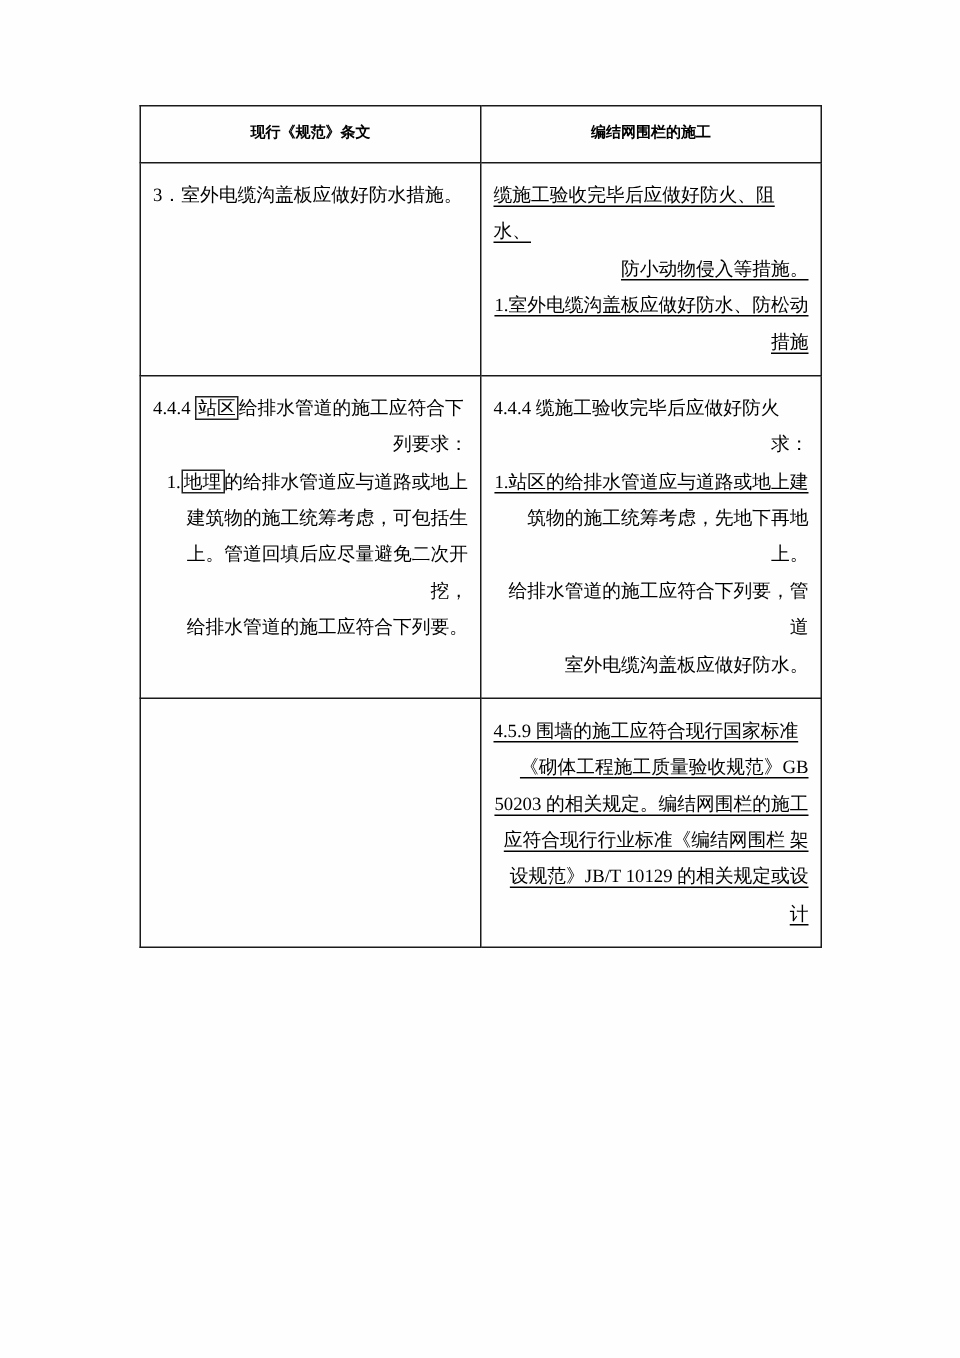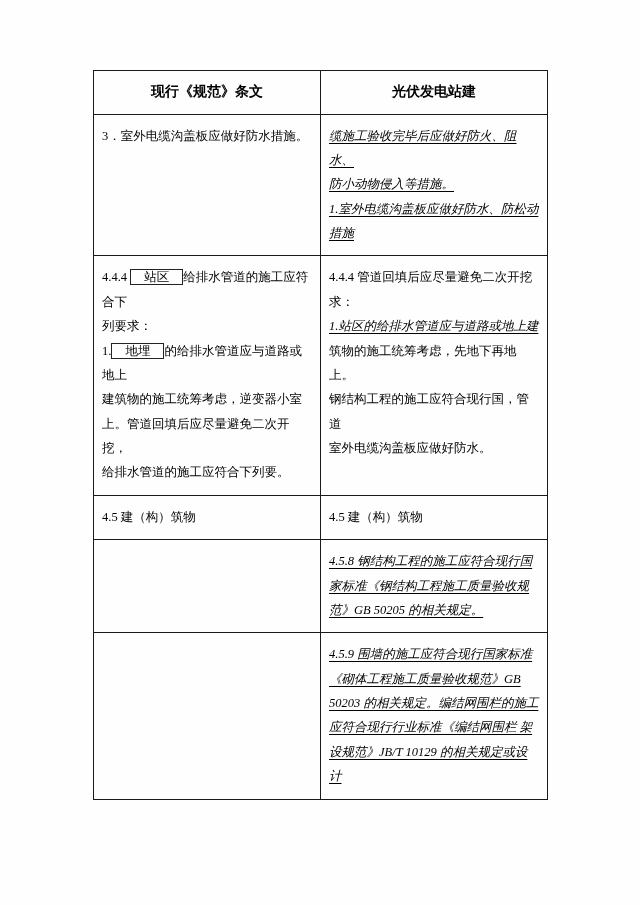--- a/index.html
+++ b/index.html
@@ -32,41 +32,41 @@
   .doc-table td, .doc-table th {
     border: 1px solid #1a1a1a;
     vertical-align: top;
     padding: 9px 8px 10px 8px;
     font-size: 12.5px;
     line-height: 1.95;
     font-weight: normal;
   }
   .doc-table th {
     text-align: center;
-    font-size: 14px;
+    font-size: 10px;
     font-weight: bold;
     padding: 11px 6px 12px 6px;
     line-height: 1.4;
   }
   .col-left { width: 50%; }
   .col-right { width: 50%; }
   .u {
     text-decoration: underline;
     text-underline-offset: 3px;
-    font-style: italic;
   }
   .boxed {
     border: 1px solid #222;
-    padding: 0 13px;
+    padding: 0 1px;
   }
   .p {
     margin: 0;
   }
   .p + .p {
     margin-top: 0px;
+    text-align: right;
   }
   .page-number {
     position: absolute;
     left: 0;
     top: 818px;
     width: 640px;
     text-align: center;
     font-size: 11px;
     font-family: "Liberation Serif", "DejaVu Serif", serif;
     color: #111;
@@ -77,21 +77,21 @@
 </style>
 </head>
 <body>
 
 <div class="page">
 
   <table class="doc-table">
     <thead>
       <tr>
         <th class="col-left">现行《规范》条文</th>
-        <th class="col-right">光伏发电站建</th>
+        <th class="col-right">编结网围栏的施工</th>
       </tr>
     </thead>
     <tbody>
 
       <tr>
         <td class="col-left">
           <div class="p">3．室外电缆沟盖板应做好防水措施。</div>
         </td>
         <td class="col-right">
           <div class="p u">缆施工验收完毕后应做好防火、阻水、</div>
@@ -99,54 +99,36 @@
           <div class="p u">1.室外电缆沟盖板应做好防水、防松动</div>
           <div class="p u">措施</div>
         </td>
       </tr>
 
       <tr>
         <td class="col-left">
           <div class="p">4.4.4 <span class="boxed">站区</span>给排水管道的施工应符合下</div>
           <div class="p">列要求：</div>
           <div class="p">1.<span class="boxed">地埋</span>的给排水管道应与道路或地上</div>
-          <div class="p">建筑物的施工统筹考虑，逆变器小室</div>
+          <div class="p">建筑物的施工统筹考虑，可包括生</div>
           <div class="p">上。管道回填后应尽量避免二次开挖，</div>
           <div class="p">给排水管道的施工应符合下列要。</div>
         </td>
         <td class="col-right">
-          <div class="p">4.4.4 管道回填后应尽量避免二次开挖</div>
+          <div class="p">4.4.4 缆施工验收完毕后应做好防火</div>
           <div class="p">求：</div>
           <div class="p u">1.站区的给排水管道应与道路或地上建</div>
           <div class="p">筑物的施工统筹考虑，先地下再地上。</div>
-          <div class="p">钢结构工程的施工应符合现行国，管道</div>
+          <div class="p">给排水管道的施工应符合下列要，管道</div>
           <div class="p">室外电缆沟盖板应做好防水。</div>
         </td>
       </tr>
 
-      <tr>
-        <td class="col-left">
-          <div class="p">4.5 建（构）筑物</div>
-        </td>
-        <td class="col-right">
-          <div class="p">4.5 建（构）筑物</div>
-        </td>
-      </tr>
 
 
-      <tr>
-        <td class="col-left">
-          <div class="empty-cell">&nbsp;</div>
-        </td>
-        <td class="col-right">
-          <div class="p u">4.5.8 钢结构工程的施工应符合现行国</div>
-          <div class="p u">家标准《钢结构工程施工质量验收规</div>
-          <div class="p u">范》GB 50205 的相关规定。</div>
-        </td>
-      </tr>
 
       <tr>
         <td class="col-left">
           <div class="empty-cell">&nbsp;</div>
         </td>
         <td class="col-right">
           <div class="p u">4.5.9 围墙的施工应符合现行国家标准</div>
           <div class="p u">《砌体工程施工质量验收规范》GB</div>
           <div class="p u">50203 的相关规定。编结网围栏的施工</div>
           <div class="p u">应符合现行行业标准《编结网围栏 架</div>

